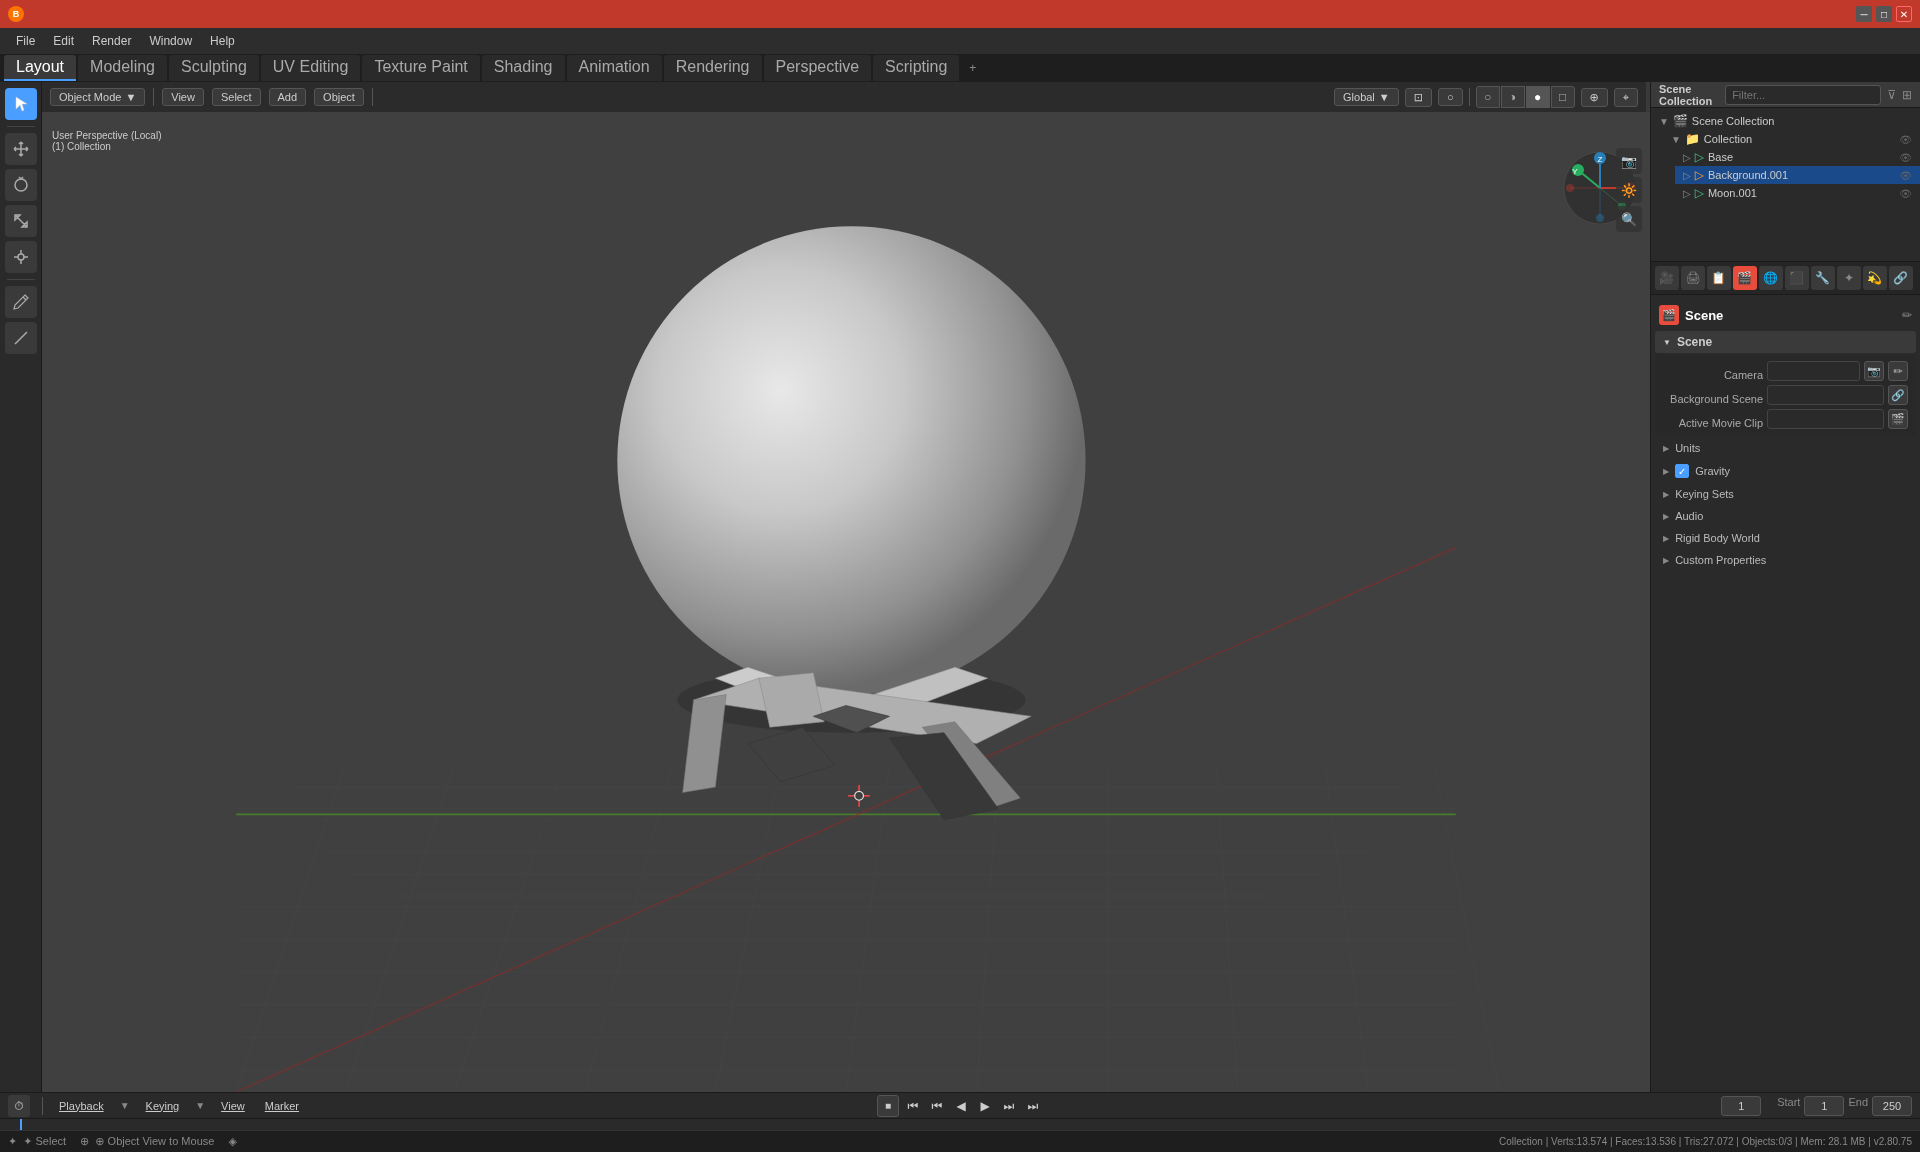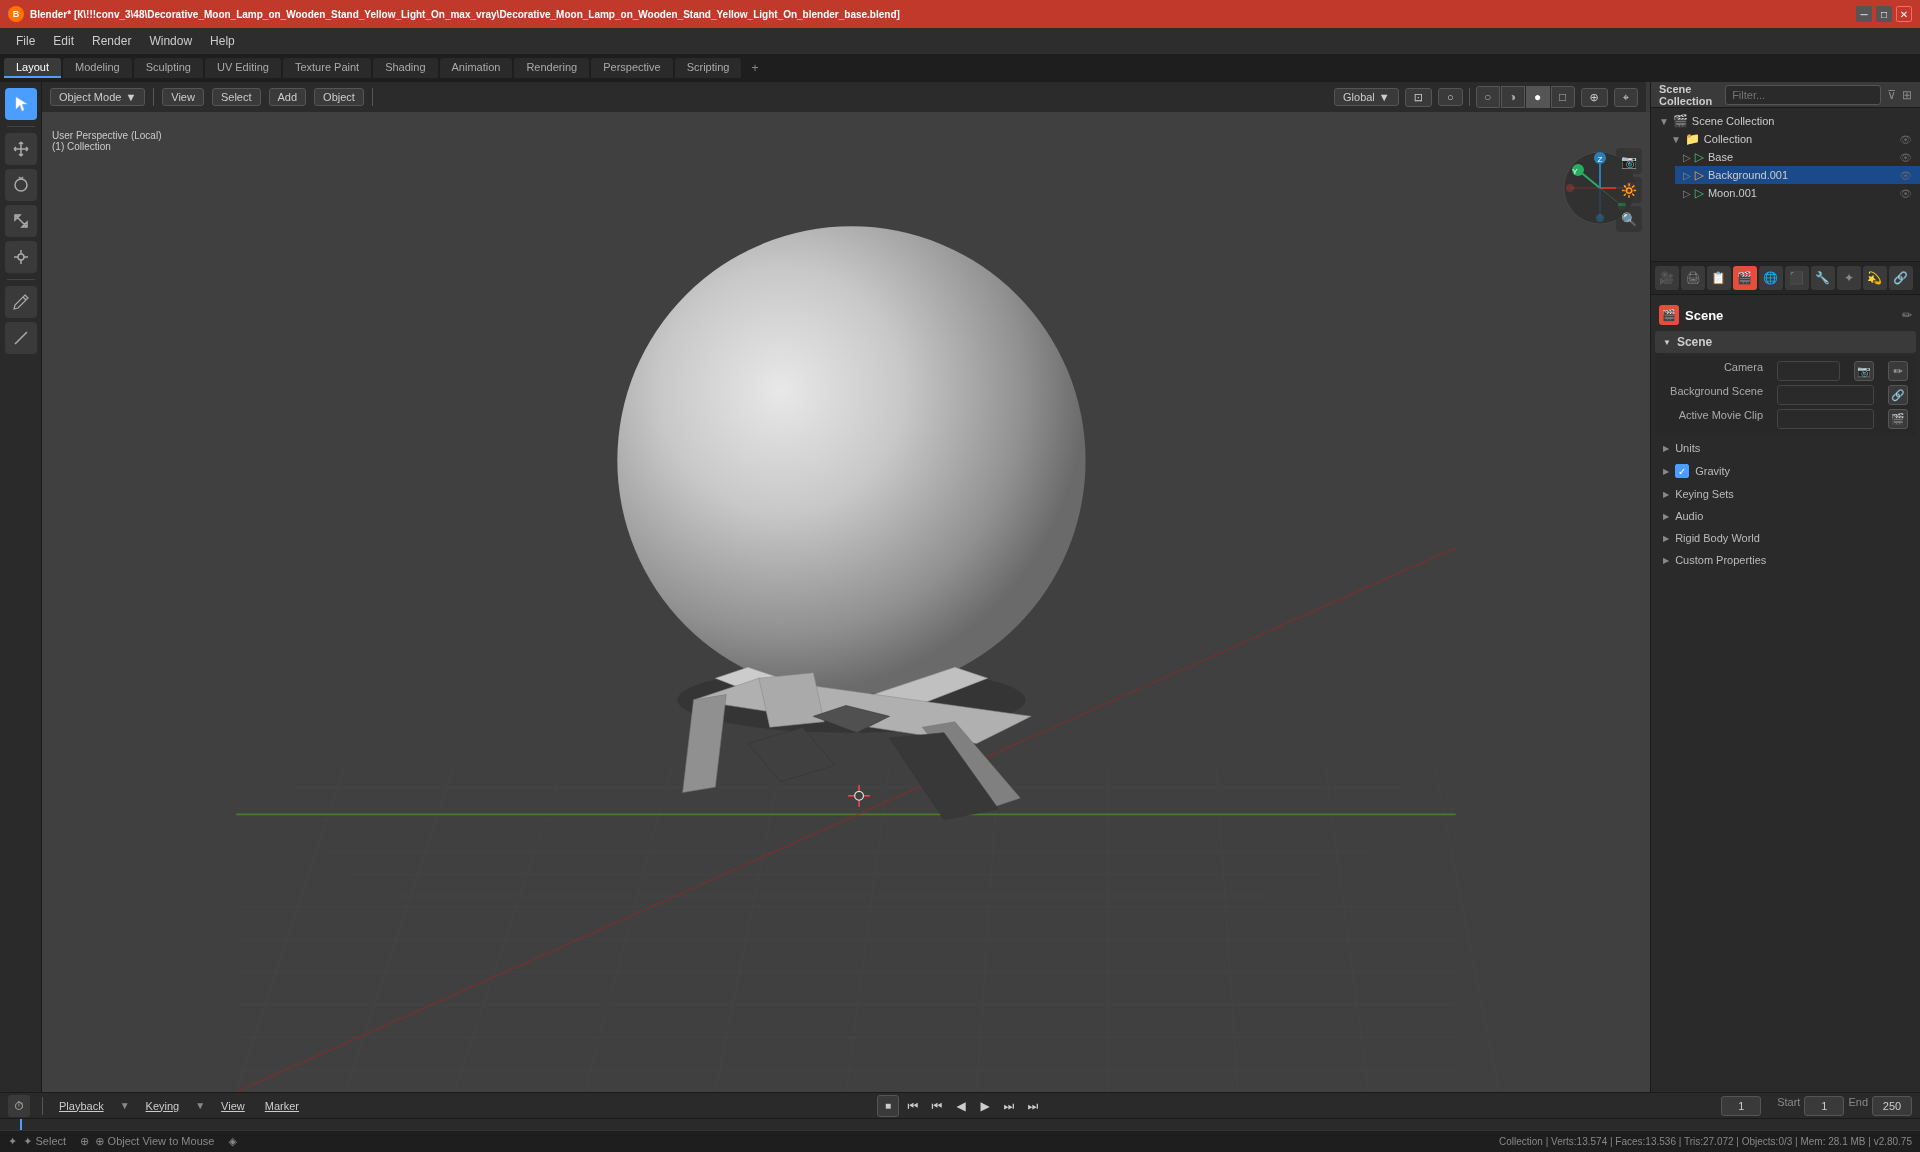--- a/index.html
+++ b/index.html
@@ -89,21 +89,21 @@
       padding: 0 4px;
       position: absolute;
       top: 54px;
       left: 0;
       z-index: 98;
       gap: 2px;
     }
     .workspace-tab {
       padding: 3px 12px;
       color: #aaaaaa;
-      font-size: 11px;
+      font-size: 16px;
       cursor: pointer;
       border-radius: 3px 3px 0 0;
       background: #2a2a2a;
       border-bottom: 2px solid transparent;
     }
     .workspace-tab.active {
       background: #3a3a3a;
       color: #ffffff;
       border-bottom: 2px solid #4a9eff;
     }
@@ -319,23 +319,23 @@
       margin-bottom: 2px;
     }
     .prop-section-triangle { font-size: 8px; }
     .prop-section-body {
       padding: 4px 8px;
       background: #282828;
       border-radius: 0 0 3px 3px;
     }
     .prop-row {
       display: flex;
-      align-items: flex-start;
+      align-items: flex-end;
       padding: 2px 0;
-      gap: 14px;
+      gap: 4px;
       font-size: 11px;
     }
     .prop-label {
       color: #aaa;
       flex: 0 0 100px;
       text-align: right;
       font-size: 11px;
     }
     .prop-value {
       flex: 1;
@@ -614,21 +614,20 @@
     .shading-btn.active { background: #555; color: white; }
   </style>
 </head>
 <body>
 
 <div id="title-bar">
   <div id="title-bar-left">
     <div class="blender-logo">
       <span>B</span>
     </div>
-    <span id="title-bar-title" style="font-size:10px; max-width:900px; overflow:hidden; white-space:nowrap; text-overflow:ellipsis;">Blender* [К\!!!conv_3\48\Decorative_Moon_Lamp_on_Wooden_Stand_Yellow_Light_On_max_vray\Decorative_Moon_Lamp_on_Wooden_Stand_Yellow_Light_On_blender_base.blend]</span>
   </div>
   <div id="title-bar-controls">
     <div class="title-btn title-btn-min">─</div>
     <div class="title-btn title-btn-max">□</div>
     <div class="title-btn title-btn-close">✕</div>
   </div>
 </div>
 
 <div id="menu-bar">
   <div class="menu-item">File</div>

